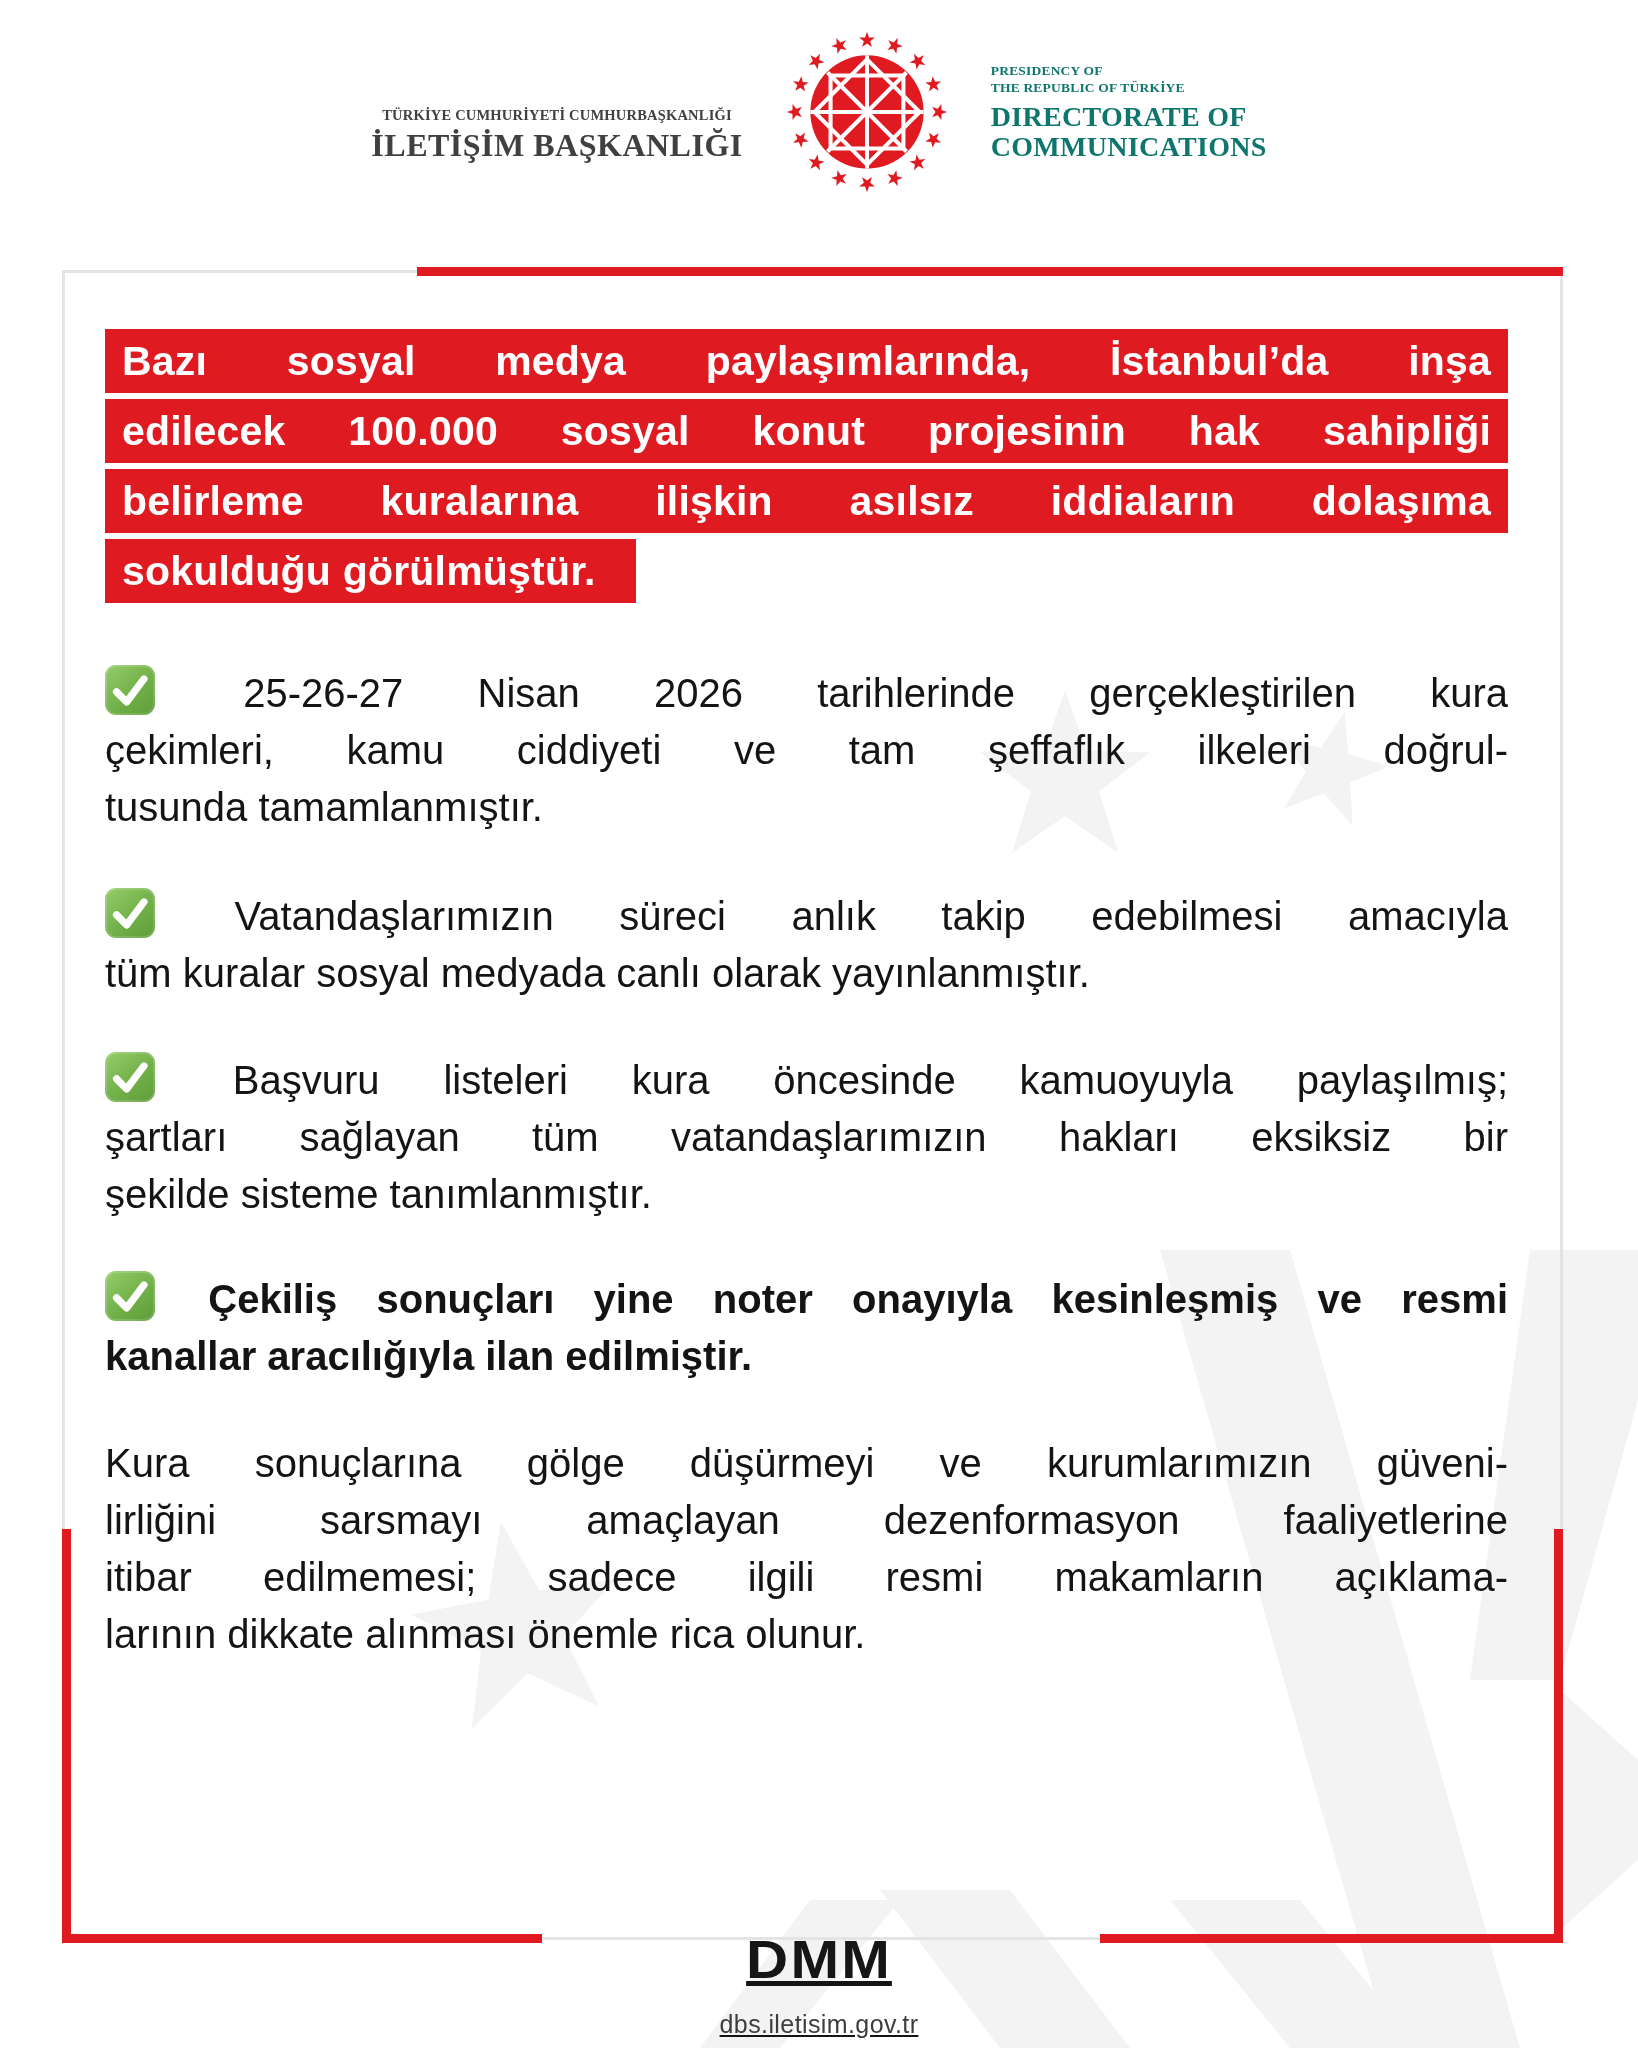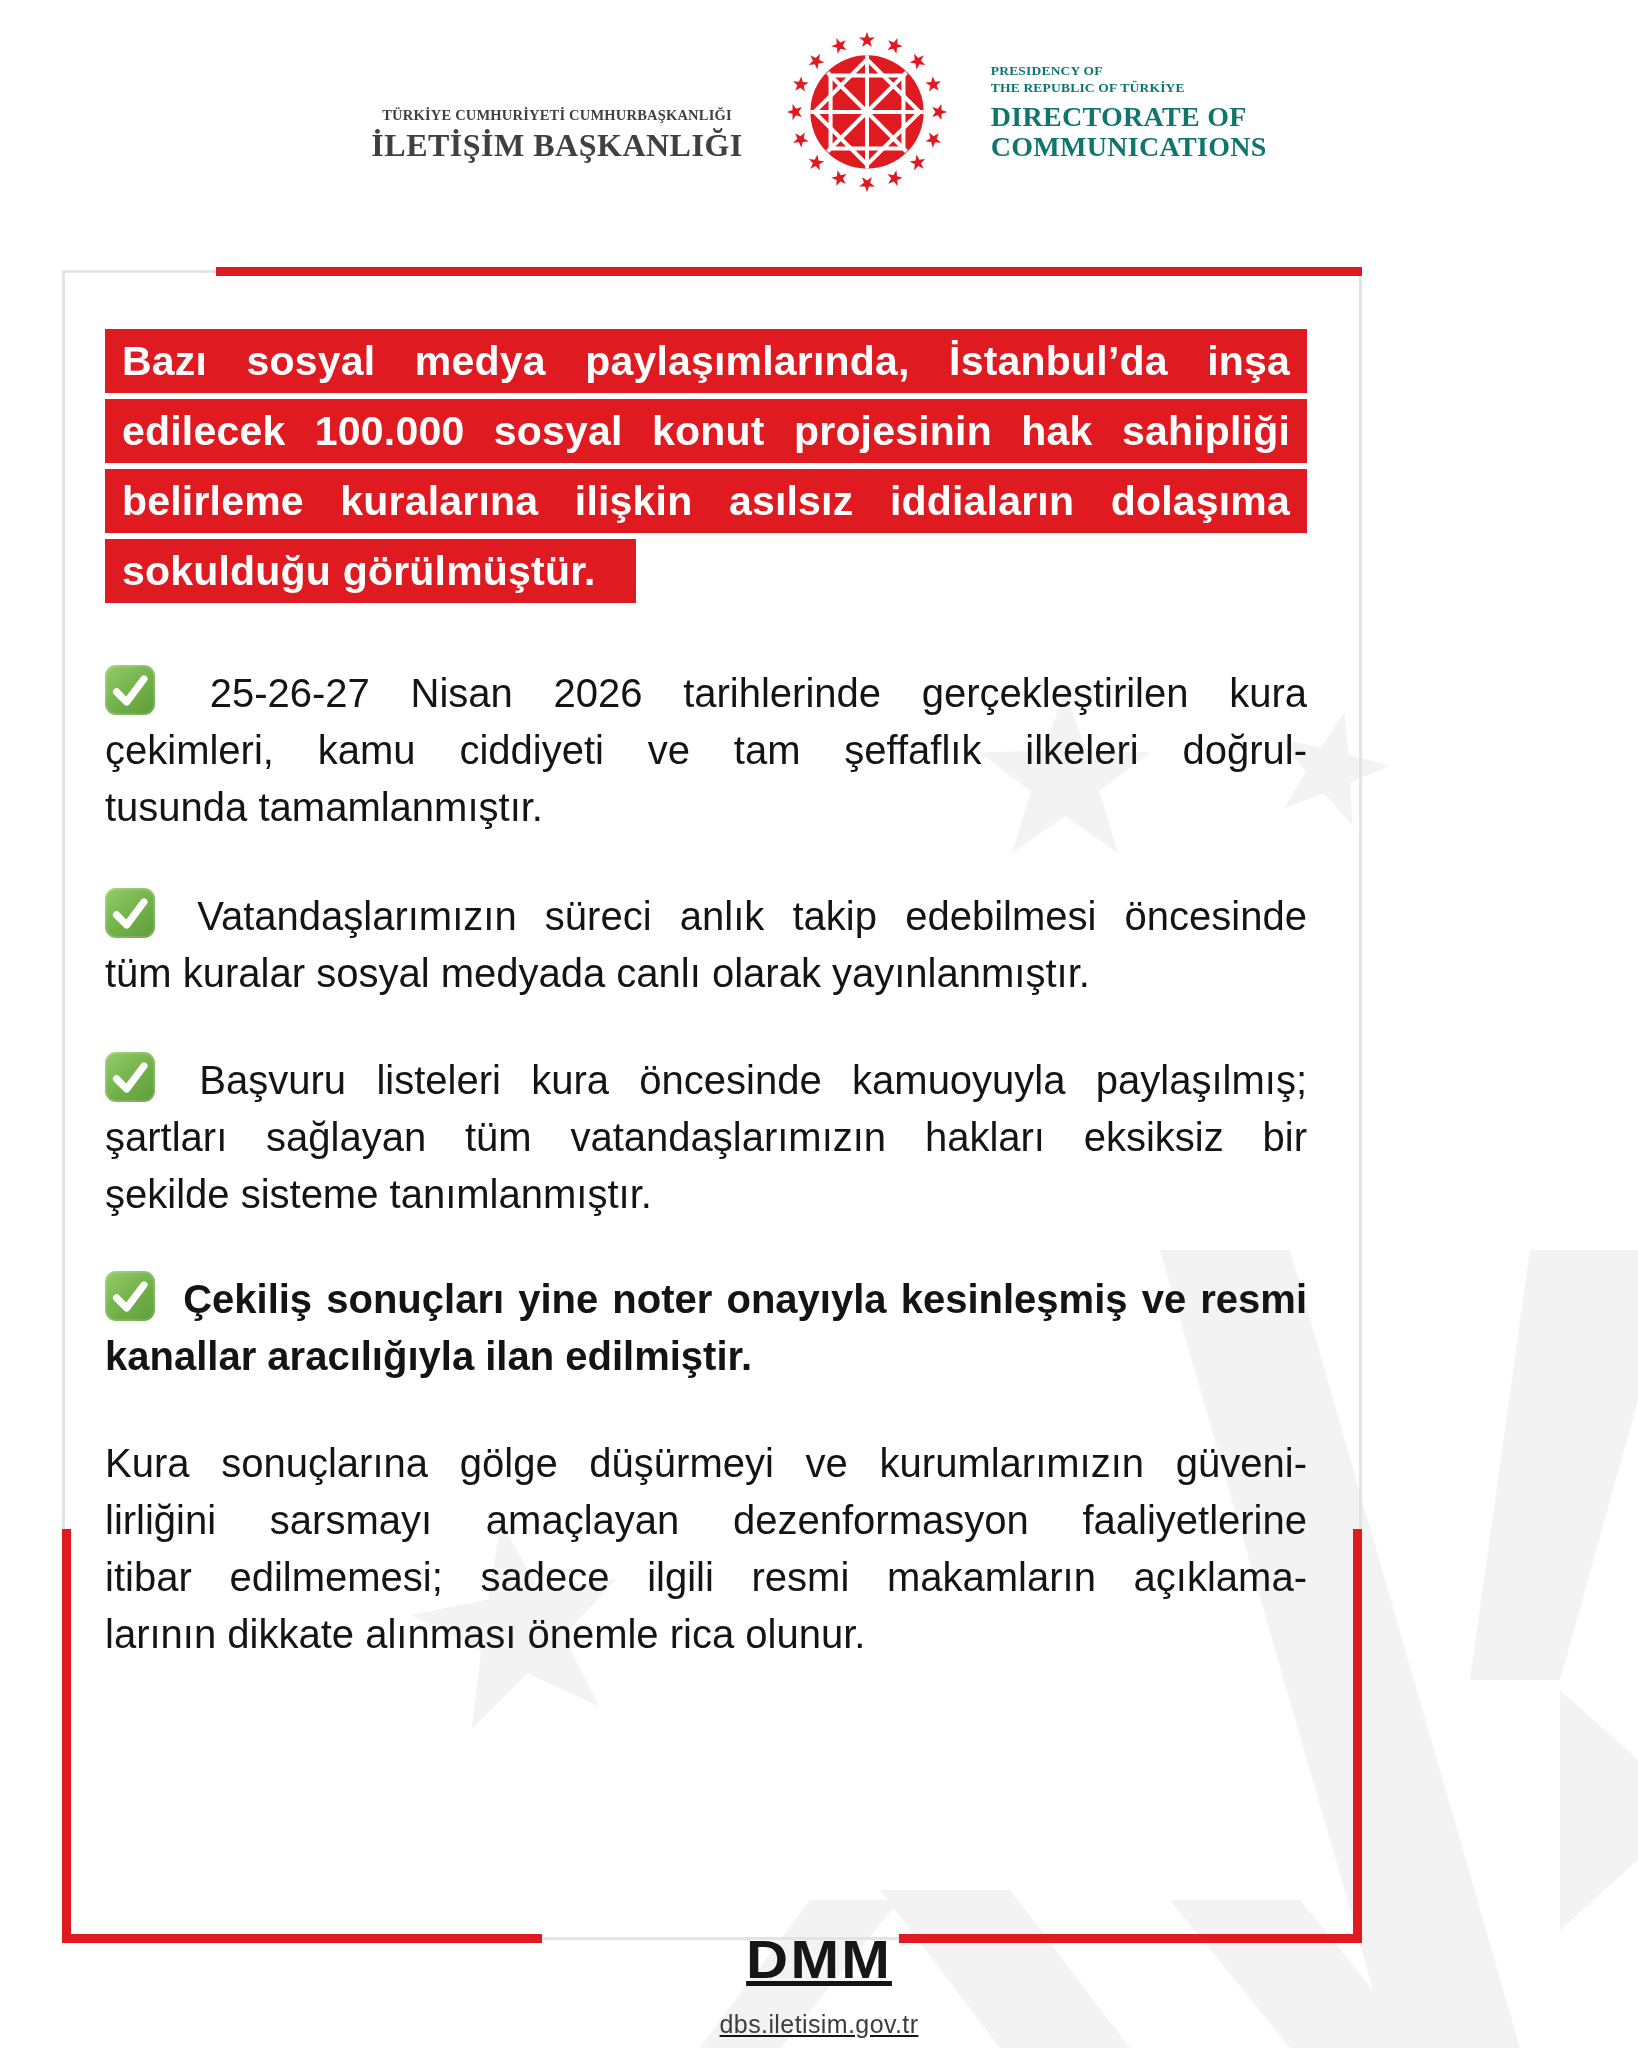--- a/index.html
+++ b/index.html
@@ -20,21 +20,21 @@
   .logo-left{text-align:center;font-family:"Liberation Serif","DejaVu Serif",serif;color:#404040;margin-top:47px;}
   .logo-left .small{font-size:14.5px;font-weight:bold;letter-spacing:.2px;}
   .logo-left .big{font-size:32px;font-weight:bold;margin-top:3px;letter-spacing:.5px;}
   .emblem{width:172px;height:172px;flex:0 0 auto;}
   .logo-right{font-family:"Liberation Serif","DejaVu Serif",serif;color:#0f766e;text-align:left;}
   .logo-right .small{font-size:13.5px;font-weight:bold;line-height:1.3;letter-spacing:.2px;}
   .logo-right .big{font-size:28px;font-weight:bold;line-height:1.08;margin-top:5px;letter-spacing:.3px;}
 
   
   .card{
-    position:absolute;left:62px;top:270px;width:1300px;height:1670px;
+    position:absolute;left:62px;top:270px;width:1501px;height:1670px;
     box-sizing:border-box;border:3px solid var(--c-border,#e4e4e4);
     padding:56px 52px 0 40px;background:transparent;z-index:1;
   }
   .accent{position:absolute;background:var(--c-red,#e01a21);}
   .accent-top{top:-6px;right:-3px;width:1146px;height:9px;}
   .accent-left{left:-3px;top:1256px;bottom:-6px;width:9px;}
   .accent-right{right:-3px;top:1256px;bottom:-6px;width:9px;}
   .accent-bottom-left{left:-3px;bottom:-6px;width:480px;height:9px;}
   .accent-bottom-right{right:-3px;bottom:-6px;width:463px;height:9px;}
 
@@ -167,21 +167,21 @@
     </div>
     <div class="p-line">çekimleri, kamu ciddiyeti ve tam şeffaflık ilkeleri doğrul-</div>
     <div class="p-line last">tusunda tamamlanmıştır.</div>
   </div>
 
   <div class="para m52">
     <div class="p-line">
       <span class="check"><svg viewBox="0 0 52 52">
             <path d="M12 28 L22.5 38.5 L40.5 14.5" stroke="#ffffff" stroke-width="7.5" fill="none" stroke-linecap="round" stroke-linejoin="round"></path>
           </svg></span>
-      <span>Vatandaşlarımızın süreci anlık takip edebilmesi öncesinde</span>
+      <span>Vatandaşlarımızın süreci anlık takip edebilmesi amacıyla</span>
     </div>
     <div class="p-line last">tüm kuralar sosyal medyada canlı olarak yayınlanmıştır.</div>
   </div>
 
   <div class="para">
     <div class="p-line">
       <span class="check"><svg viewBox="0 0 52 52">
             <path d="M12 28 L22.5 38.5 L40.5 14.5" stroke="#ffffff" stroke-width="7.5" fill="none" stroke-linecap="round" stroke-linejoin="round"></path>
           </svg></span>
       <span>Başvuru listeleri kura öncesinde kamuoyuyla paylaşılmış;</span>

